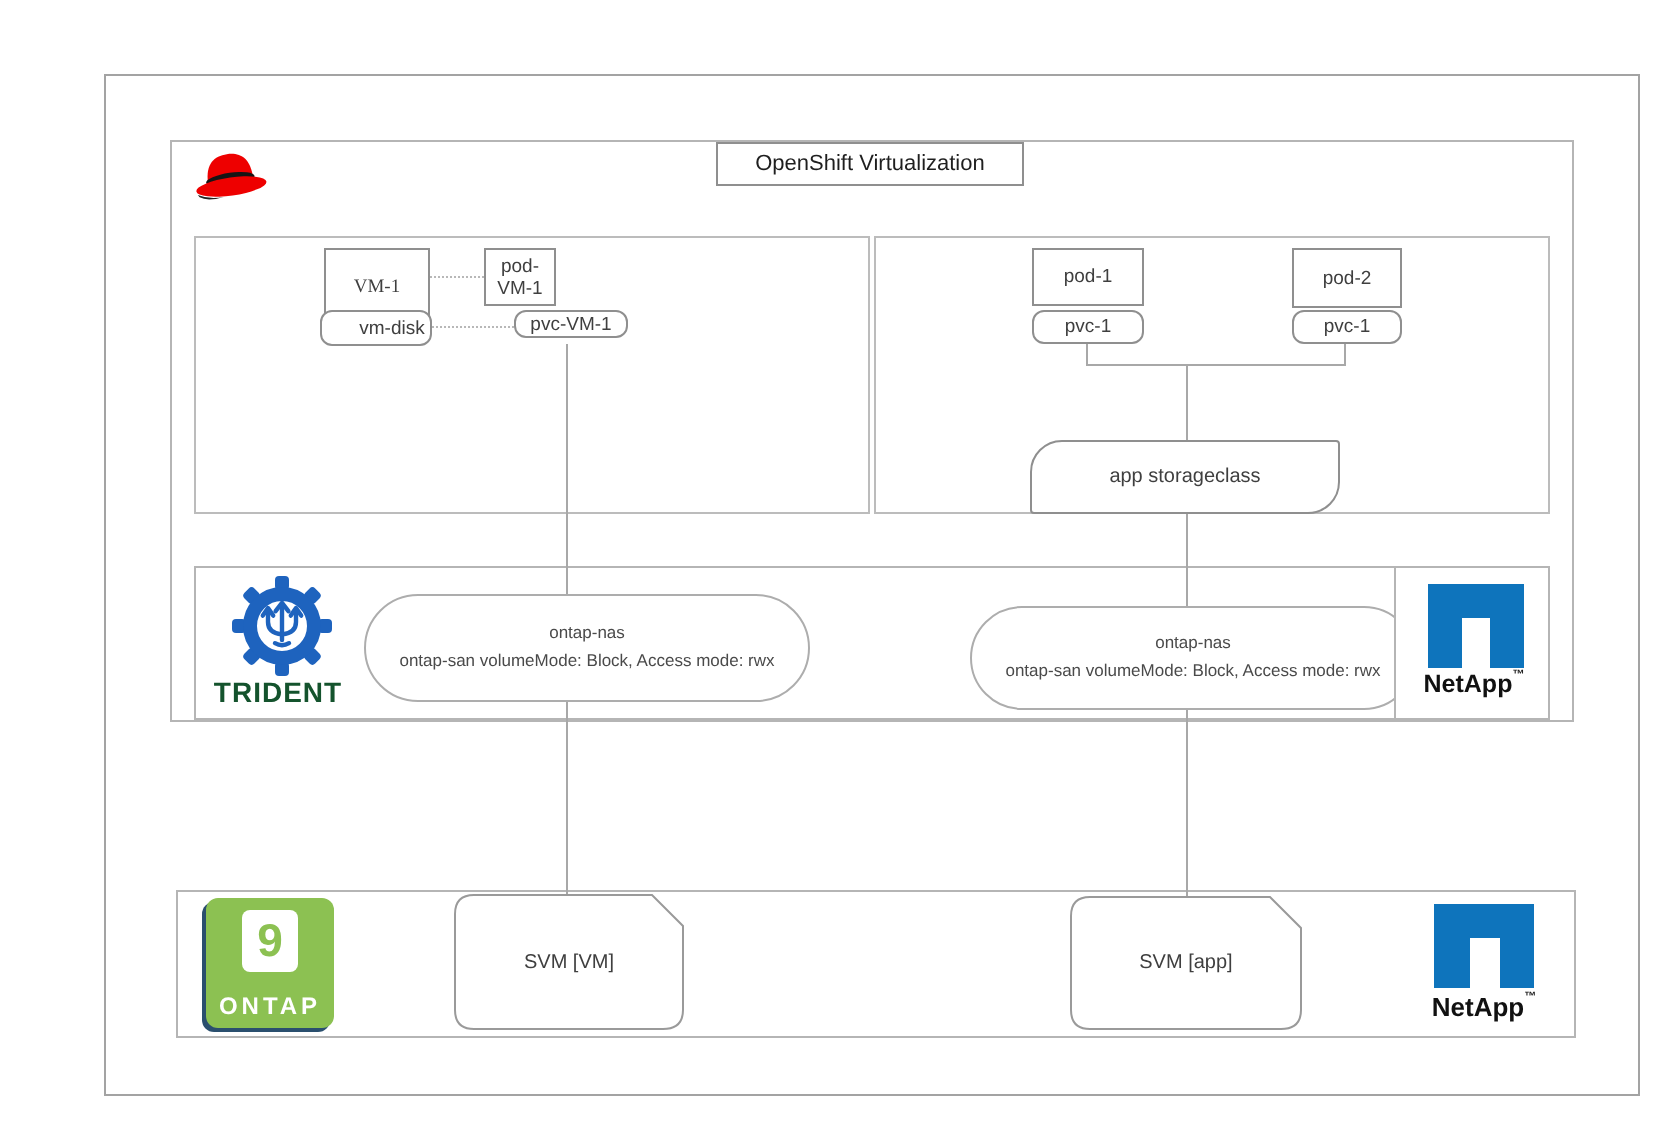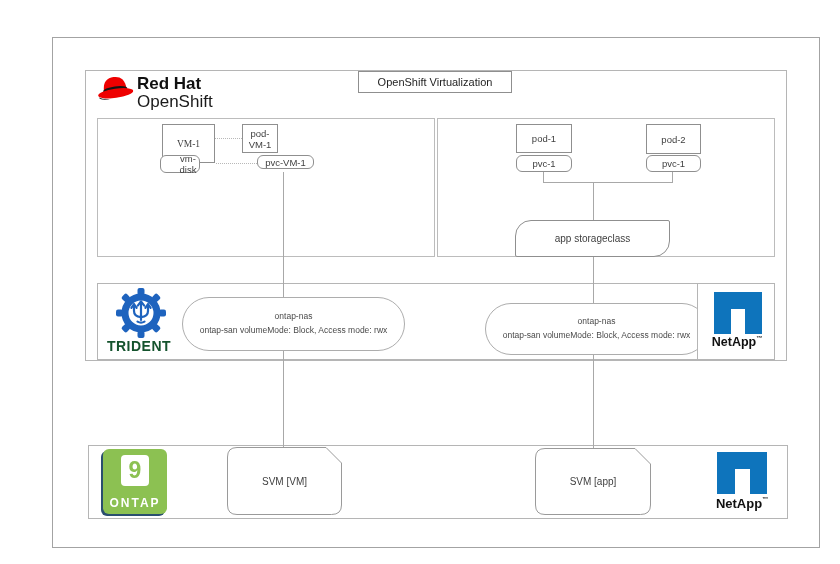--- a/index.html
+++ b/index.html
@@ -76,43 +76,39 @@
   <div class="abs" style="left:95px;top:72px;width:40px;height:29px;z-index:2;">
     <svg width="40" height="29" viewBox="0 0 44 32">
       <g transform="rotate(-8 22 18)">
         <path d="M9.5 20 C9.5 9 15 5.5 22 5.5 C29 5.5 34.5 9 34.5 20 Z" fill="#EE0000"></path>
         <ellipse cx="22" cy="19.5" rx="13.5" ry="3.6" fill="#151515"></ellipse>
         <ellipse cx="22" cy="23.5" rx="19.5" ry="5" fill="#EE0000"></ellipse>
         <path d="M3 25.5 Q9 29 17 28.6 Q8 30 3.8 27 Z" fill="#222"></path>
       </g>
     </svg>
   </div>
-  <div class="abs" style="left:137px;top:75px;z-index:2;">
-    <div class="rh-line1">Red Hat</div>
-    <div class="rh-line2">OpenShift</div>
-  </div>
 
   <div class="abs panel" style="left:97px;top:118px;width:338px;height:139px;"></div>
   <div class="abs panel" style="left:437px;top:118px;width:338px;height:139px;"></div>
 
   <div class="abs vline" style="left:283px;top:172px;height:275px;"></div>
   <div class="abs vline" style="left:543px;top:171px;height:12px;"></div>
   <div class="abs vline" style="left:672px;top:171px;height:12px;"></div>
   <div class="abs hline" style="left:543px;top:182px;width:130px;"></div>
   <div class="abs vline" style="left:593px;top:182px;height:266px;"></div>
   <div class="abs dotline" style="left:215px;top:138px;width:43px;"></div>
   <div class="abs dotline" style="left:216px;top:163px;width:41px;"></div>
 
   <div class="abs node" style="left:162px;top:124px;width:53px;height:39px;font-family:Liberation Serif, serif;">
     <span>VM-1</span>
   </div>
   <div class="abs node" style="left:242px;top:124px;width:36px;height:29px;">
     <span>pod-VM-1</span>
   </div>
-  <div class="abs node rounded" style="left:160px;top:155px;width:40px;height:18px;padding-left:16px;">
+  <div class="abs node rounded" style="left:160px;top:155px;width:56px;height:18px;padding-left:16px;">
     <span>vm-disk</span>
   </div>
   <div class="abs node rounded" style="left:257px;top:155px;width:57px;height:14px;">
     <span>pvc-VM-1</span>
   </div>
 
   <div class="abs node" style="left:516px;top:124px;width:56px;height:29px;">
     <span>pod-1</span>
   </div>
   <div class="abs node" style="left:646px;top:124px;width:55px;height:30px;">

